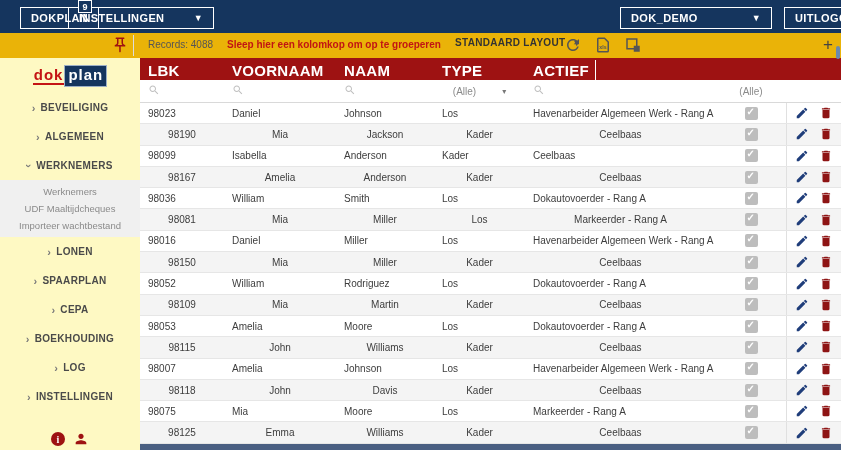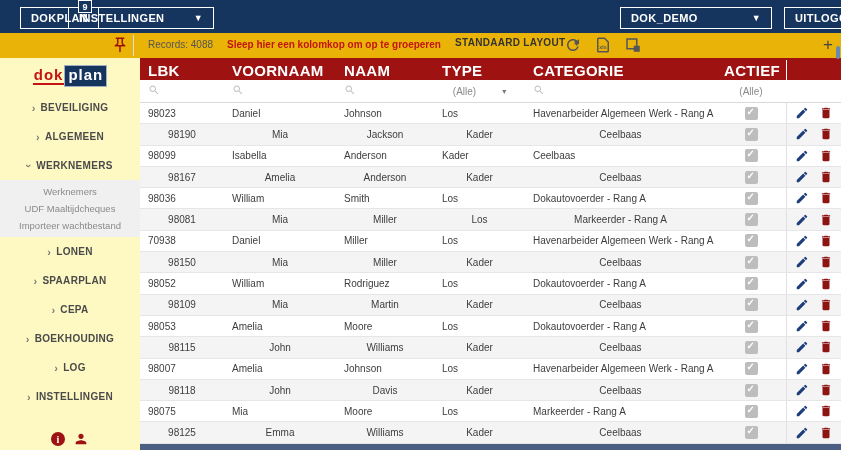--- a/index.html
+++ b/index.html
@@ -202,21 +202,20 @@
     </svg>
   </div>
 </div>
 
 <div class="main">
   <div class="thead" id="thead">
       <div class="cell c-lbk">LBK</div>
       <div class="cell c-voornaam">VOORNAAM</div>
       <div class="cell c-naam">NAAM</div>
       <div class="cell c-type">TYPE</div>
-      <div class="cell c-categorie">CATEGORIE</div>
       <div class="cell c-actief">ACTIEF</div>
       <div class="cell c-actions"></div>
     </div>
   <div class="filter-row" id="filterrow">
       <div class="cell c-lbk"><svg class="filter-mag" viewBox="0 0 24 24">
           <path fill="#aaa" d="M15.5 14h-.79l-.28-.27C15.41 12.59 16 11.11 16 9.5 16 5.91 13.09 3 9.5 3S3 5.91 3 9.5 5.91 16 9.5 16c1.61 0 3.09-.59 4.23-1.57l.27.28v.79l5 4.99L20.49 19l-4.99-5zm-6 0C7.01 14 5 11.99 5 9.5S7.01 5 9.5 5 14 7.01 14 9.5 11.99 14 9.5 14z"></path>
         </svg></div>
       <div class="cell c-voornaam"><svg class="filter-mag" viewBox="0 0 24 24">
           <path fill="#aaa" d="M15.5 14h-.79l-.28-.27C15.41 12.59 16 11.11 16 9.5 16 5.91 13.09 3 9.5 3S3 5.91 3 9.5 5.91 16 9.5 16c1.61 0 3.09-.59 4.23-1.57l.27.28v.79l5 4.99L20.49 19l-4.99-5zm-6 0C7.01 14 5 11.99 5 9.5S7.01 5 9.5 5 14 7.01 14 9.5 11.99 14 9.5 14z"></path>
         </svg></div>
@@ -324,21 +323,21 @@
         <div class="cell c-actions">
           <svg class="row-icon" viewBox="0 0 24 24">
             <path fill="#1f3d7a" d="M3 17.25V21h3.75L17.81 9.94l-3.75-3.75L3 17.25zM20.71 7.04c.39-.39.39-1.02 0-1.41l-2.34-2.34a1 1 0 0 0-1.41 0l-1.83 1.83 3.75 3.75 1.83-1.83z"></path>
           </svg>
           <svg class="row-icon" viewBox="0 0 24 24">
             <path fill="#8e1414" d="M6 19c0 1.1.9 2 2 2h8c1.1 0 2-.9 2-2V7H6v12zM19 4h-3.5l-1-1h-5l-1 1H5v2h14V4z"></path>
           </svg>
         </div>
       </div>
       <div class="trow">
-        <div class="cell c-lbk">70938</div>
+        <div class="cell c-lbk">98016</div>
         <div class="cell c-voornaam">Daniel</div>
         <div class="cell c-naam">Miller</div>
         <div class="cell c-type">Los</div>
         <div class="cell c-categorie">Havenarbeider Algemeen Werk - Rang A</div>
         <div class="cell c-actief"><span class="checkbox"></span></div>
         <div class="cell c-actions">
           <svg class="row-icon" viewBox="0 0 24 24">
             <path fill="#1f3d7a" d="M3 17.25V21h3.75L17.81 9.94l-3.75-3.75L3 17.25zM20.71 7.04c.39-.39.39-1.02 0-1.41l-2.34-2.34a1 1 0 0 0-1.41 0l-1.83 1.83 3.75 3.75 1.83-1.83z"></path>
           </svg>
           <svg class="row-icon" viewBox="0 0 24 24">

